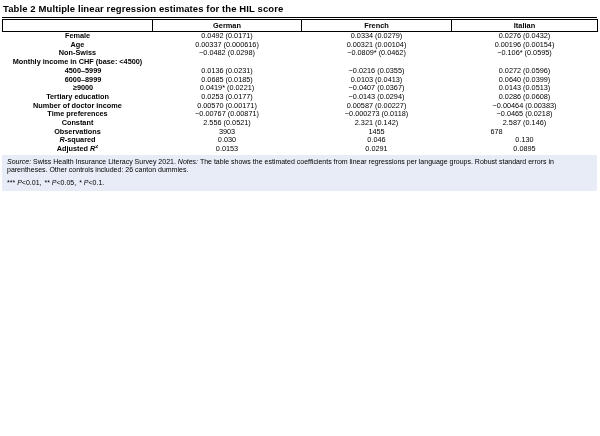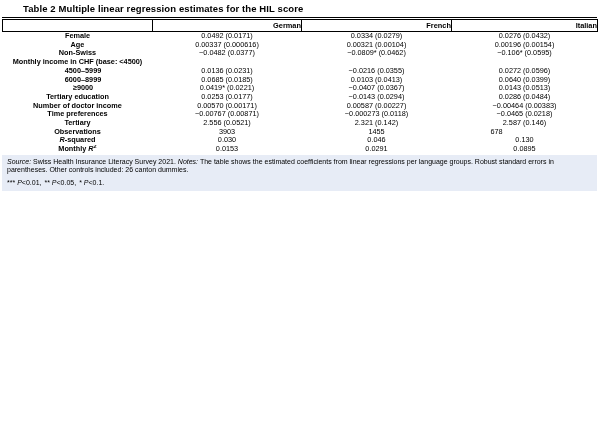--- a/index.html
+++ b/index.html
@@ -1,30 +1,30 @@
 <!DOCTYPE html>
 <html><head>
 <meta charset="utf-8">
 <style>
   html,body{margin:0;padding:0;background:#fff;}
   .page{
     width:600px;height:436px;background:#ffffff;overflow:hidden;
     font-family:"Liberation Sans",sans-serif;color:#000;position:relative;
   }
   .title{
-    font-size:9.5px;font-weight:bold;padding:3px 4px 2px 3px;letter-spacing:.1px;margin-left:20px;
+    font-size:9.5px;font-weight:bold;padding:3px 4px 2px 3px;letter-spacing:.1px;
   }
   .top-rule{border-top:1px solid #000;margin:1px 3px 0 2px;height:1px;}
   table.reg{
     border-collapse:collapse;table-layout:fixed;width:595px;margin-left:2px;
     font-size:7.3px;
   }
   table.reg th{
     border:1px solid #000;font-size:7.4px;font-weight:bold;
-    padding:1px 0;line-height:9px;text-align:right;
+    padding:1px 0;line-height:9px;text-align:center;
   }
   table.reg td{
     padding:0;line-height:8.7px;height:8.7px;text-align:center;
     vertical-align:top;white-space:nowrap;overflow:hidden;
   }
   td.lbl{text-align:left;padding-left:1px;font-weight:bold;}
   td.lbl.ind{padding-left:11px;}
   td.obs{text-align:left;padding-left:3px;}
   .nudge{position:relative;left:-28px;text-align:center;}
   td i,.notes i{font-style:italic;}
@@ -68,21 +68,21 @@
         <td>0.0276 (0.0432)</td>
       </tr>
       <tr>
         <td class="lbl">Age</td>
         <td>0.00337 (0.000616)</td>
         <td>0.00321 (0.00104)</td>
         <td>0.00196 (0.00154)</td>
       </tr>
       <tr>
         <td class="lbl">Non-Swiss</td>
-        <td>−0.0482 (0.0377)</td>
+        <td>−0.0482 (0.0298)</td>
         <td>−0.0809* (0.0462)</td>
         <td>−0.106* (0.0595)</td>
       </tr>
       <tr>
         <td class="lbl">Monthly income in CHF (base: &lt;4500)</td>
         <td></td>
         <td></td>
         <td></td>
       </tr>
       <tr>
@@ -100,54 +100,54 @@
       <tr>
         <td class="lbl ind">≥9000</td>
         <td>0.0419* (0.0221)</td>
         <td>−0.0407 (0.0367)</td>
         <td>0.0143 (0.0513)</td>
       </tr>
       <tr>
         <td class="lbl">Tertiary education</td>
         <td>0.0253 (0.0177)</td>
         <td>−0.0143 (0.0294)</td>
-        <td>0.0286 (0.0484)</td>
+        <td>0.0286 (0.0608)</td>
       </tr>
       <tr>
         <td class="lbl">Number of doctor income</td>
         <td>0.00570 (0.00171)</td>
         <td>0.00587 (0.00227)</td>
         <td>−0.00464 (0.00383)</td>
       </tr>
       <tr>
         <td class="lbl">Time preferences</td>
         <td>−0.00767 (0.00871)</td>
         <td>−0.000273 (0.0118)</td>
         <td>−0.0465 (0.0218)</td>
       </tr>
       <tr>
-        <td class="lbl">Tertiary</td>
+        <td class="lbl">Constant</td>
         <td>2.556 (0.0521)</td>
         <td>2.321 (0.142)</td>
         <td>2.587 (0.146)</td>
       </tr>
       <tr>
         <td class="lbl">Observations</td>
         <td class="obs">3903</td>
         <td class="obs">1455</td>
         <td class="obs"><span class="nudge">678</span></td>
       </tr>
       <tr>
         <td class="lbl"><i>R</i><span>-squared</span></td>
         <td>0.030</td>
         <td>0.046</td>
         <td>0.130</td>
       </tr>
       <tr>
-        <td class="lbl"><span>Monthly </span><i>R</i><sup>2</sup></td>
+        <td class="lbl"><span>Adjusted </span><i>R</i><sup>2</sup></td>
         <td>0.0153</td>
         <td>0.0291</td>
         <td>0.0895</td>
       </tr>
     </tbody>
   </table>
 
   <div class="notes">
     <div class="np">
       <i>Source:</i>

